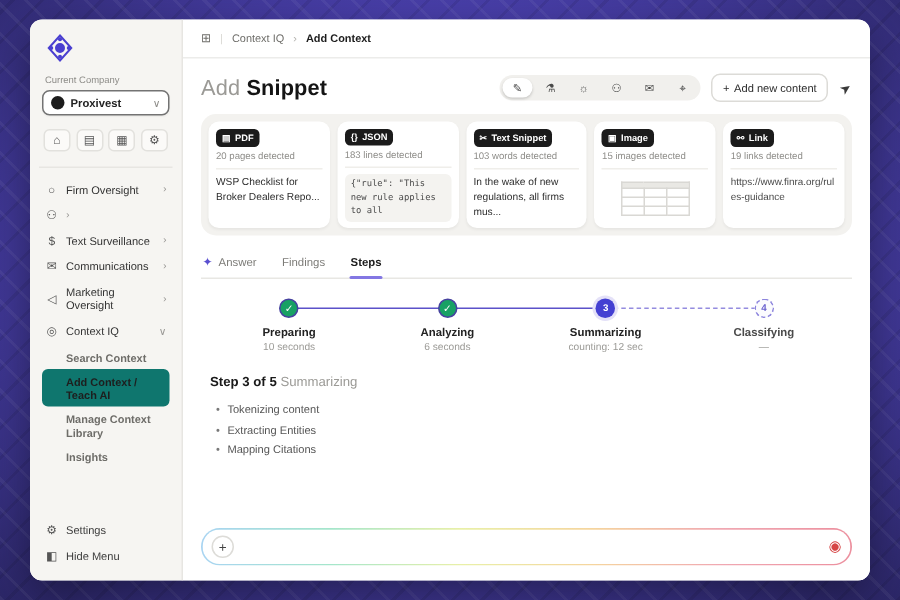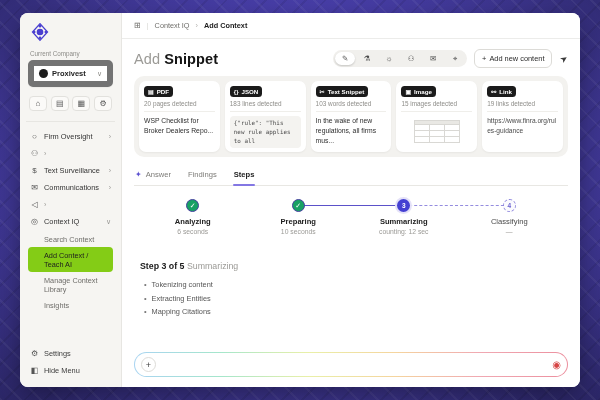--- a/index.html
+++ b/index.html
@@ -16,40 +16,40 @@
     box-shadow:0 10px 30px rgba(0,0,0,.45);
   }
   
   .sidebar {
     width:102px; min-width:102px; background:#f6f5f2; border-right:1px solid #e7e6e2;
     display:flex; flex-direction:column; padding:9px 8px 8px 8px; font-size:7.5px; color:#3c3c3c;
   }
   .logo { width:20px; height:20px; margin-left:2px; }
   .company-label { color:#8d8c88; font-size:6.3px; margin:8px 0 3px 2px; }
   .company-select {
-    display:flex; align-items:center; gap:4px; background:#fff; border:6px solid #737373;
+    display:flex; align-items:center; gap:4px; background:#fff; border:1px solid #737373;
     border-radius:5px; padding:3px 5px; box-shadow:0 1px 1px rgba(0,0,0,.04); cursor:pointer;
   }
   .company-dot { width:9px; height:9px; border-radius:50%; background:#1c1c1c; color:#fff;
     font-size:6px; display:flex; align-items:center; justify-content:center; }
   .company-name { font-size:7.5px; font-weight:700; color:#222; flex:1; }
   .chev { color:#8d8c88; font-size:7px; }
   .iconbtn-row { display:flex; justify-content:space-between; margin:9px 1px 8px 1px; }
   .iconbtn {
     width:18px; height:15px; border:1px solid #e2e1dd; background:#fbfaf8; border-radius:4px;
     display:flex; align-items:center; justify-content:center; font-size:8px; color:#555; cursor:pointer;
   }
   .side-divider { border-top:1px solid #e7e6e2; margin:2px -2px 6px -2px; }
   .nav-item { display:flex; align-items:center; gap:5px; padding:4px 2px; cursor:pointer; color:#333; }
   .nav-item .nicon { width:9px; font-size:8px; color:#555; text-align:center; }
   .nav-item .nlabel { flex:1; font-size:7.4px; }
   .nav-item .narrow { color:#9a9996; font-size:7px; }
   .subnav { margin:1px 0 0 0; }
-  .subnav-item { padding:3.5px 4px 3.5px 16px; color:#6e6d69; font-size:7.3px; border-radius:4px; cursor:pointer; }
-  .subnav-item.active { background:#84cc16; color:#1e1e1e; }
+  .subnav-item { padding:3.5px 4px 3.5px 16px; color:#6e6d69; font-size:7.3px; border-radius:4px; cursor:pointer;font-weight:bold; }
+  .subnav-item.active { background:#0f766e; color:#1e1e1e; }
   .side-footer { margin-top:auto; }
   .side-footer .nav-item { color:#3c3c3c; }
   
   .main { flex:1; position:relative; display:flex; flex-direction:column; background:#fff; }
   .breadcrumb-bar {
     height:26px; border-bottom:1px solid #ececea; display:flex; align-items:center;
     padding:0 12px; gap:6px; font-size:7.3px; color:#6f6e6a;
   }
   .bc-icon { font-size:8px; color:#6f6e6a; cursor:pointer; }
   .bc-sep { color:#d8d7d3; }
@@ -113,24 +113,24 @@
   .step.done .circle { background:#18a164; color:#fff; border:1.5px solid #46419f; font-size:7px; }
   .step.active .circle { background:#4440d2; color:#fff; font-weight:700; box-shadow:0 0 0 2px #e4e1f8; }
   .step.pending .circle { background:#fbfbfe; color:#6a61cf; border:1px dashed #8d85dd; font-weight:700; }
   .step:not(:first-child)::before {
     content:""; position:absolute; top:6px; right:50%; width:100%; height:0; z-index:1;
   }
   .step.line-solid::before { border-top:1.6px solid #5b51c9; }
   .step.line-dashed::before { border-top:1.6px dashed #9differ; }
   .step.line-dashed::before { border-top:1.6px dashed #948cdf; }
   .step-label { margin-top:5px; font-size:7.6px; color:#222; font-weight:700; }
-  .step.pending .step-label { font-weight:400; color:#4a4a4a; }
+  .step.pending .step-label { font-weight:700; color:#4a4a4a; }
   .step-sub { margin-top:2px; font-size:6.8px; color:#9b9a96; }
   
-  .step-detail { margin:26px 18px 0 18px; }
+  .step-detail { margin:14px 18px 0 18px; }
   .step-detail-title { font-size:8.8px; }
   .sd-bold { font-weight:700; color:#1a1a1a; }
   .sd-sub { color:#9b9a96; }
   .sd-list { margin-top:9px; }
   .sd-item { display:flex; gap:5px; font-size:7.4px; color:#555; margin:0 0 4.5px 4px; }
   .sd-bullet { color:#777; }
   
   .input-bar {
     position:absolute; left:12px; right:12px; bottom:10px; height:25px; border-radius:999px;
     border:1.5px solid transparent;
@@ -199,20 +199,21 @@
       <span class="nlabel">Text Surveillance</span>
       <span class="narrow">›</span>
     </div>
     <div class="nav-item">
       <span class="nicon">✉</span>
       <span class="nlabel">Communications</span>
       <span class="narrow">›</span>
     </div>
     <div class="nav-item">
       <span class="nicon">◁</span>
+      <span class="nlabel">Marketing Oversight</span>
       <span class="narrow">›</span>
     </div>
     <div class="nav-item">
       <span class="nicon">◎</span>
       <span class="nlabel">Context IQ</span>
       <span class="narrow">∨</span>
     </div>
 
     <div class="subnav">
       <div class="subnav-item">Search Context</div>
@@ -348,30 +349,30 @@
       </div>
       <div class="tab">
         <span>Findings</span>
       </div>
       <div class="tab active">
         <span>Steps</span>
       </div>
     </div>
 
     <div class="stepper">
+      <div class="step done">
+        <div class="circle">✓</div>
+        <div class="step-label">Preparing</div>
+        <div class="step-sub">10 seconds</div>
+      </div>
       <div class="step done line-solid">
         <div class="circle">✓</div>
         <div class="step-label">Analyzing</div>
         <div class="step-sub">6 seconds</div>
       </div>
-      <div class="step done">
-        <div class="circle">✓</div>
-        <div class="step-label">Preparing</div>
-        <div class="step-sub">10 seconds</div>
-      </div>
       <div class="step active line-solid">
         <div class="circle">3</div>
         <div class="step-label">Summarizing</div>
         <div class="step-sub">counting: 12 sec</div>
       </div>
       <div class="step pending line-dashed">
         <div class="circle">4</div>
         <div class="step-label">Classifying</div>
         <div class="step-sub">—</div>
       </div>

